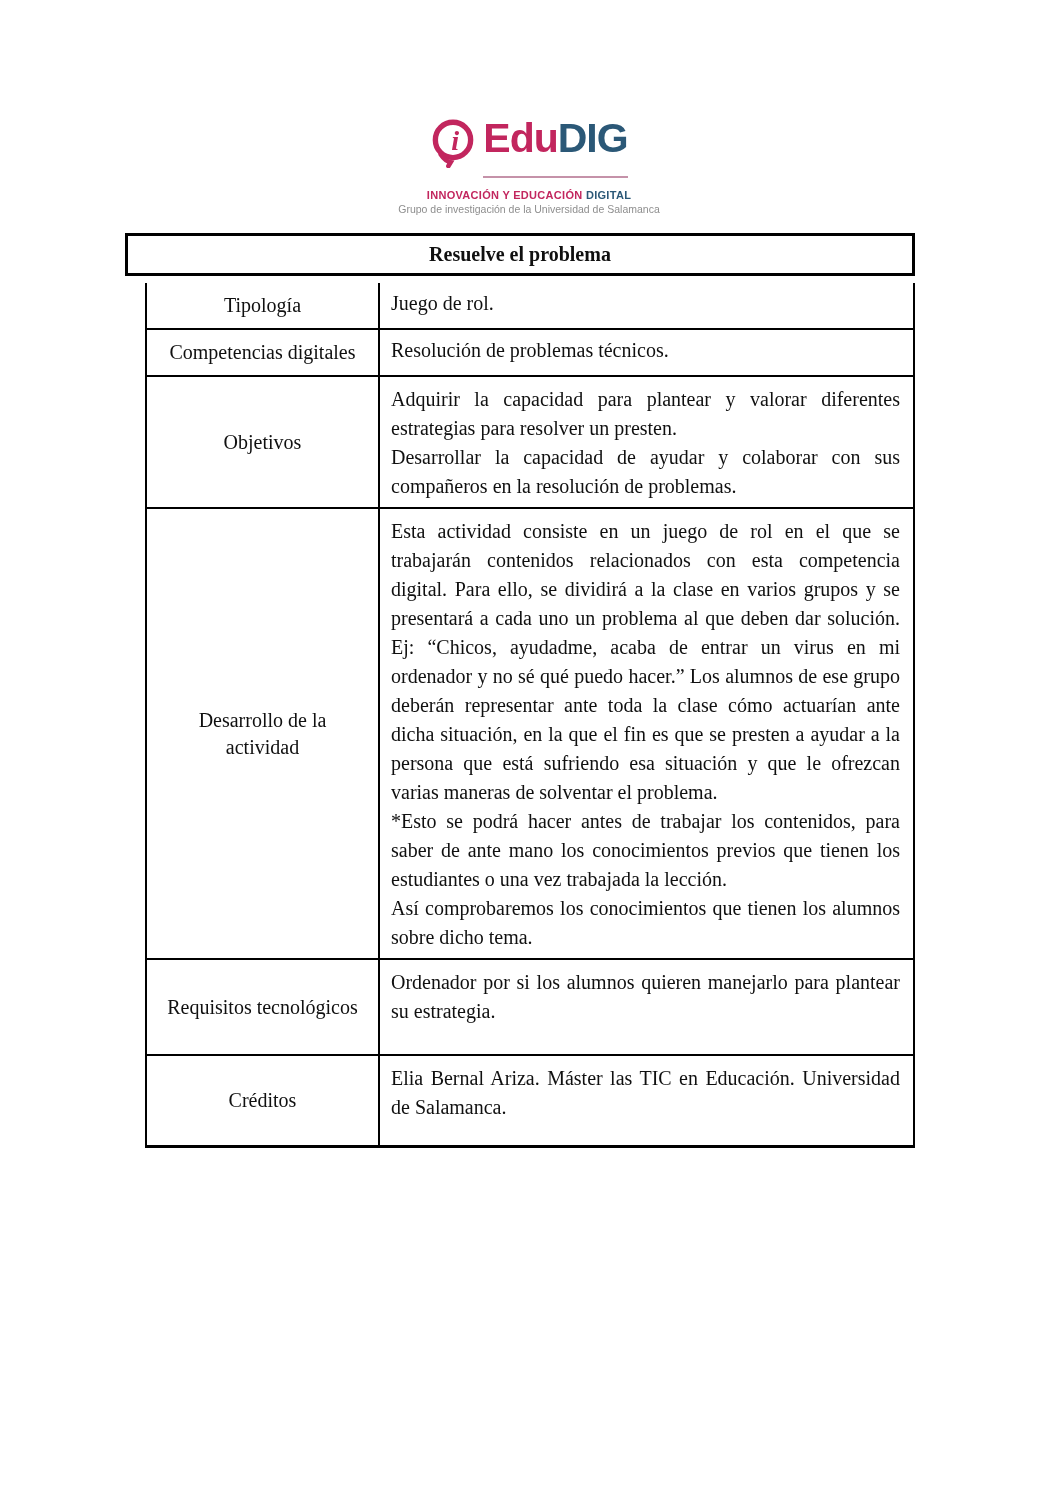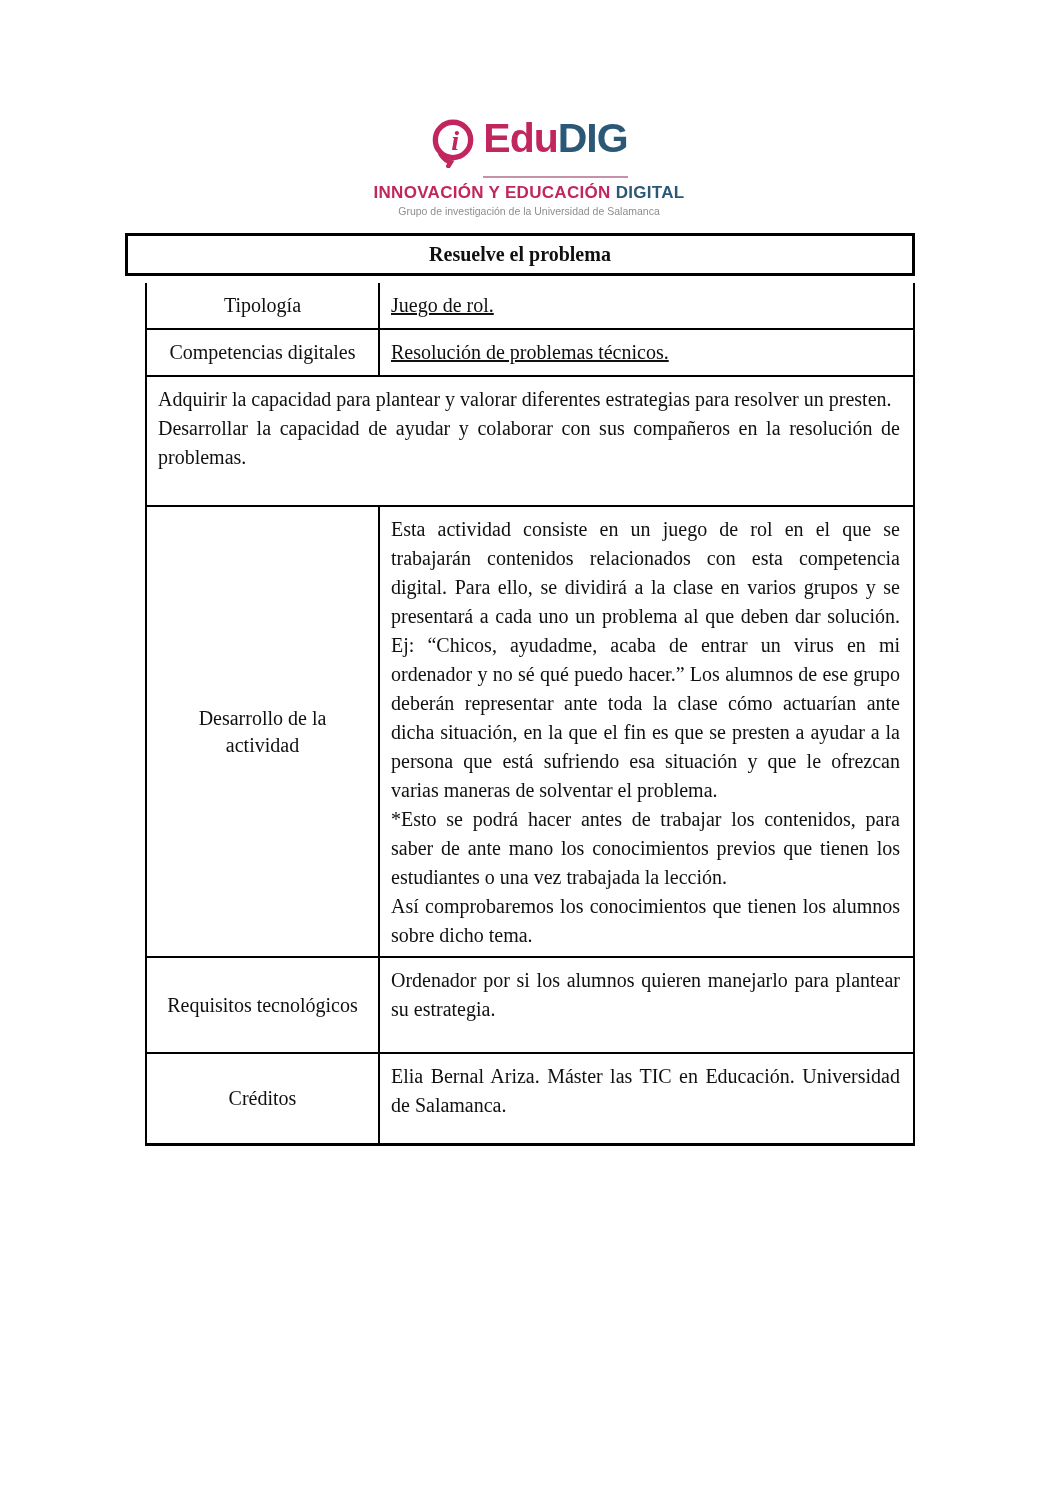--- a/index.html
+++ b/index.html
@@ -23,21 +23,21 @@
   }
   .logo-top { display:flex; align-items:flex-start; gap:7px; }
   .logo-icon { width:46px; height:50px; margin-top:2px; }
   .brand {
     font-size:41px; font-weight:bold; letter-spacing:-1px; line-height:44px;
     border-bottom:2px solid #c592a9;
     padding-bottom:16px;
   }
   .brand-pink { color:#c2265e; }
   .brand-blue { color:#2b5877; }
-  .tagline { margin-top:5px; font-size:17px; font-weight:bold; letter-spacing:0.3px; white-space:nowrap; }
+  .tagline { margin-top:11px; font-size:11px; font-weight:bold; letter-spacing:0.3px; white-space:nowrap; }
   .tag-pink { color:#c2265e; }
   .tag-blue { color:#2b5877; }
   .logo-sub { margin-top:2px; font-size:10.5px; color:#8e8e8e; white-space:nowrap; }
 
   
   .header-box {
     position:absolute; left:125px; top:233px;
     width:790px; height:43px; box-sizing:border-box;
     border:3px solid #000;
     display:flex; align-items:center; justify-content:center;
@@ -69,21 +69,21 @@
     padding:4px 6px;
   }
   .t-label .narrow { display:inline-block; max-width:172px; }
 
   .t-value {
     flex:1 1 auto; box-sizing:border-box;
     font-size:20px; line-height:29px;
     padding:6px 13px 6px 11px;
     display:flex; flex-direction:column;
   }
-  .t-value.vcenter { justify-content:center;text-decoration:underline; }
+  .t-value.vcenter { justify-content:flex-start; }
   .t-value.vtop    { justify-content:flex-start; padding-top:8px; }
   .t-value p { margin:0; text-align:justify; }
 </style>
 </head>
 <body>
 
 <div class="page">
 
   <div class="logo">
     <div class="logo-top">
@@ -117,20 +117,23 @@
     <div class="t-row h49">
       <div class="t-label">
           <span>Competencias digitales</span>
         </div>
       <div class="t-value vcenter">
         <p>Resolución de problemas técnicos.</p>
       </div>
     </div>
 
     <div class="t-row h132">
+      <div class="t-label">
+          <span>Objetivos</span>
+        </div>
       <div class="t-value vtop">
         <p>Adquirir la capacidad para plantear y valorar diferentes estrategias para resolver un presten.</p>
         <p>Desarrollar la capacidad de ayudar y colaborar con sus compañeros en la resolución de problemas.</p>
       </div>
     </div>
 
     <div class="t-row h438">
       <div class="t-label">
           <span class="narrow">Desarrollo de la actividad</span>
         </div>

